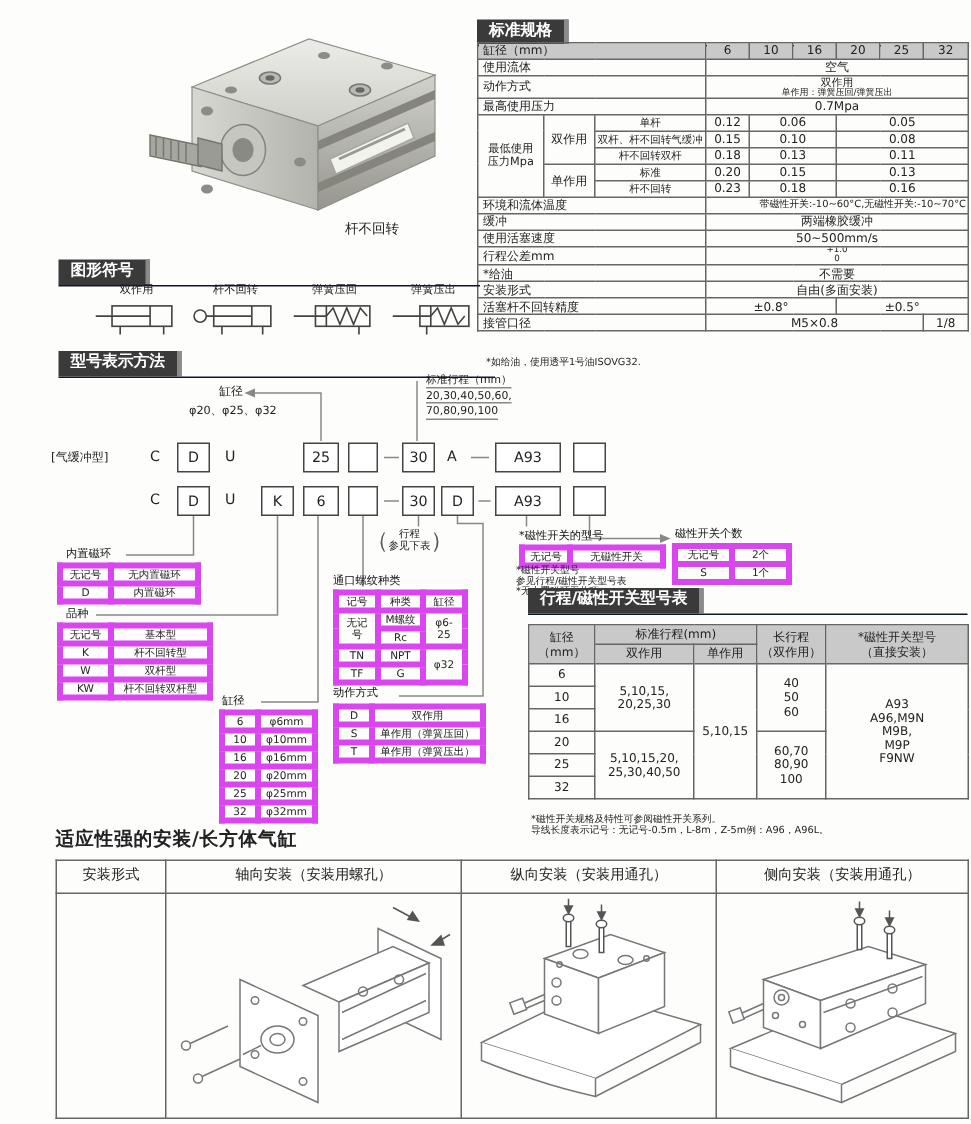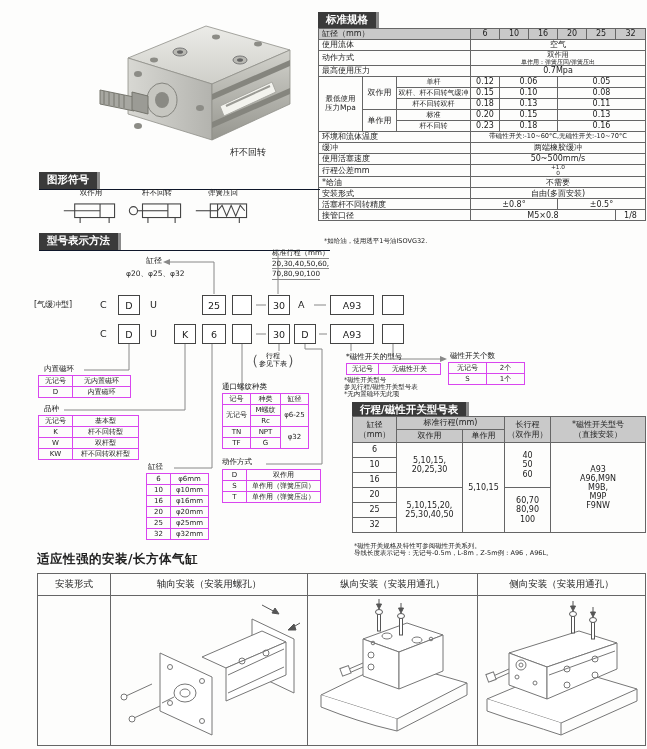--- a/index.html
+++ b/index.html
@@ -17,25 +17,25 @@
   .secline { border-bottom:1px solid #0f172a; }
   
   table { border-collapse:collapse; table-layout:fixed; }
   td,th { border:1px solid #666; font-weight:normal; text-align:center; padding:0 1px; line-height:1.15; overflow:hidden; }
   .hdr { background:#c9c9c9; }
   .lbl { text-align:left; padding-left:3px; }
   .pre { white-space:pre-line; }
   
   .spec td { font-size:8px; height:11px; }
   .spec .sm { font-size:7px; }
-  .spec .xs { font-size:6.6px; }
+  .spec .xs { font-size:6.6px;text-align:right; }
   .stack { display:inline-flex; flex-direction:column; font-size:5.8px; line-height:1; vertical-align:middle; }
   
   .mtitle { font-size:7.5px; color:#111; white-space:nowrap; }
-  .mt td { border:1px solid #d946ef; font-size:7px; height:11px; padding:0 2px; }
+  .mt td { border:4px solid #d946ef; font-size:7px; height:11px; padding:0 2px; }
   .mbox {
     position:absolute; height:20px; border:1px solid #444; background:#fff;
     font-size:9.5px; text-align:center; line-height:19px;
   }
   .mletter { position:absolute; font-size:9.5px; line-height:12px; }
   .tiny { font-size:6.5px; line-height:1.1; color:#222; }
   .callout-line { border-bottom:1px solid #888; font-size:7.2px; line-height:1.35; display:table; white-space:nowrap; }
   
   .stk td { font-size:8px; height:15px; }
   .stk .hd { background:#c9c9c9; font-size:8px; height:13px; }
@@ -256,20 +256,32 @@
     <svg width="58" height="28" viewBox="0 0 64 30">
       <g stroke="#444" fill="none" stroke-width="1.2">
         <rect x="18" y="5" width="40" height="15"></rect>
         <line x1="26" y1="5" x2="26" y2="20"></line>
         <line x1="2" y1="12.5" x2="26" y2="12.5"></line>
         <polyline points="26,12.5 31,6.5 36,18.5 41,6.5 46,18.5 51,6.5 56,12.5"></polyline>
         <line x1="50" y1="20" x2="50" y2="26"></line>
       </g>
     </svg>
   </div>
+  <div class="sym-item">
+    <span class="sym-label">弹簧压出</span>
+    <svg width="58" height="28" viewBox="0 0 64 30">
+      <g stroke="#444" fill="none" stroke-width="1.2">
+        <rect x="22" y="5" width="36" height="15"></rect>
+        <line x1="30" y1="5" x2="30" y2="20"></line>
+        <line x1="2" y1="12.5" x2="30" y2="12.5"></line>
+        <polyline points="30,12.5 35,6.5 40,18.5 45,6.5 50,18.5 55,12.5"></polyline>
+        <line x1="27" y1="20" x2="27" y2="26"></line>
+      </g>
+    </svg>
+  </div>
 </div>
 
 <div class="abs secline" style="left:39px; top:229px; width:291px;">
   <span class="bar">型号表示方法</span>
 </div>
 
 <div class="abs" style="left:0; top:248px; width:647px; height:300px;">
 
   <svg class="abs" style="left:0; top:0;" width="647" height="300">
     <g stroke="#888" fill="none" stroke-width="1">
@@ -287,21 +299,21 @@
       <polyline points="305,96 305,101 322,101 322,216 266,216"></polyline>
       <polyline points="351,96 351,103"></polyline>
       <polyline points="393,96 393,111 442,111"></polyline>
     </g>
     <polygon points="163,14 170,11 170,17" fill="#888"></polygon>
     <polygon points="447,111 440,108 440,114" fill="#888"></polygon>
   </svg>
 
   <div class="mletter" style="left:146px; top:7px; font-size:8px;">缸径</div>
   <div class="mletter" style="left:126px; top:20px; font-size:7.5px;">φ20、φ25、φ32</div>
-  <div class="abs" style="left:272px; top:0;">
+  <div class="abs" style="left:284px; top:0;">
     <div class="callout-line">标准行程（mm）</div>
     <div class="callout-line">20,30,40,50,60,</div>
     <div class="callout-line">70,80,90,100</div>
   </div>
 
   <div class="mletter" style="left:34px; top:51px; font-size:8px;">[气缓冲型]</div>
   <div class="mletter" style="left:100px; top:51px;">C</div>
   <div class="mbox" style="left:118px; top:47px; width:22px;">D</div>
   <div class="mletter" style="left:150px; top:51px;">U</div>
   <div class="mbox" style="left:202px; top:47px; width:24px;">25</div>
@@ -493,21 +505,21 @@
           <td>2个</td>
         </tr>
     <tr>
           <td>S</td>
           <td>1个</td>
         </tr>
   </tbody>
     </table>
 </div>
 
-<div class="abs secline" style="left:352px; top:398px; width:293px;">
+<div class="abs secline" style="left:352px; top:387px; width:293px;">
   <span class="bar">行程/磁性开关型号表</span>
 </div>
 <table class="abs stk" style="left:352px; top:416px; width:293px;">
   <colgroup>
       <col style="width:44px">
       <col style="width:66px">
       <col style="width:42px">
       <col style="width:46px">
       <col style="width:95px">
     </colgroup>

